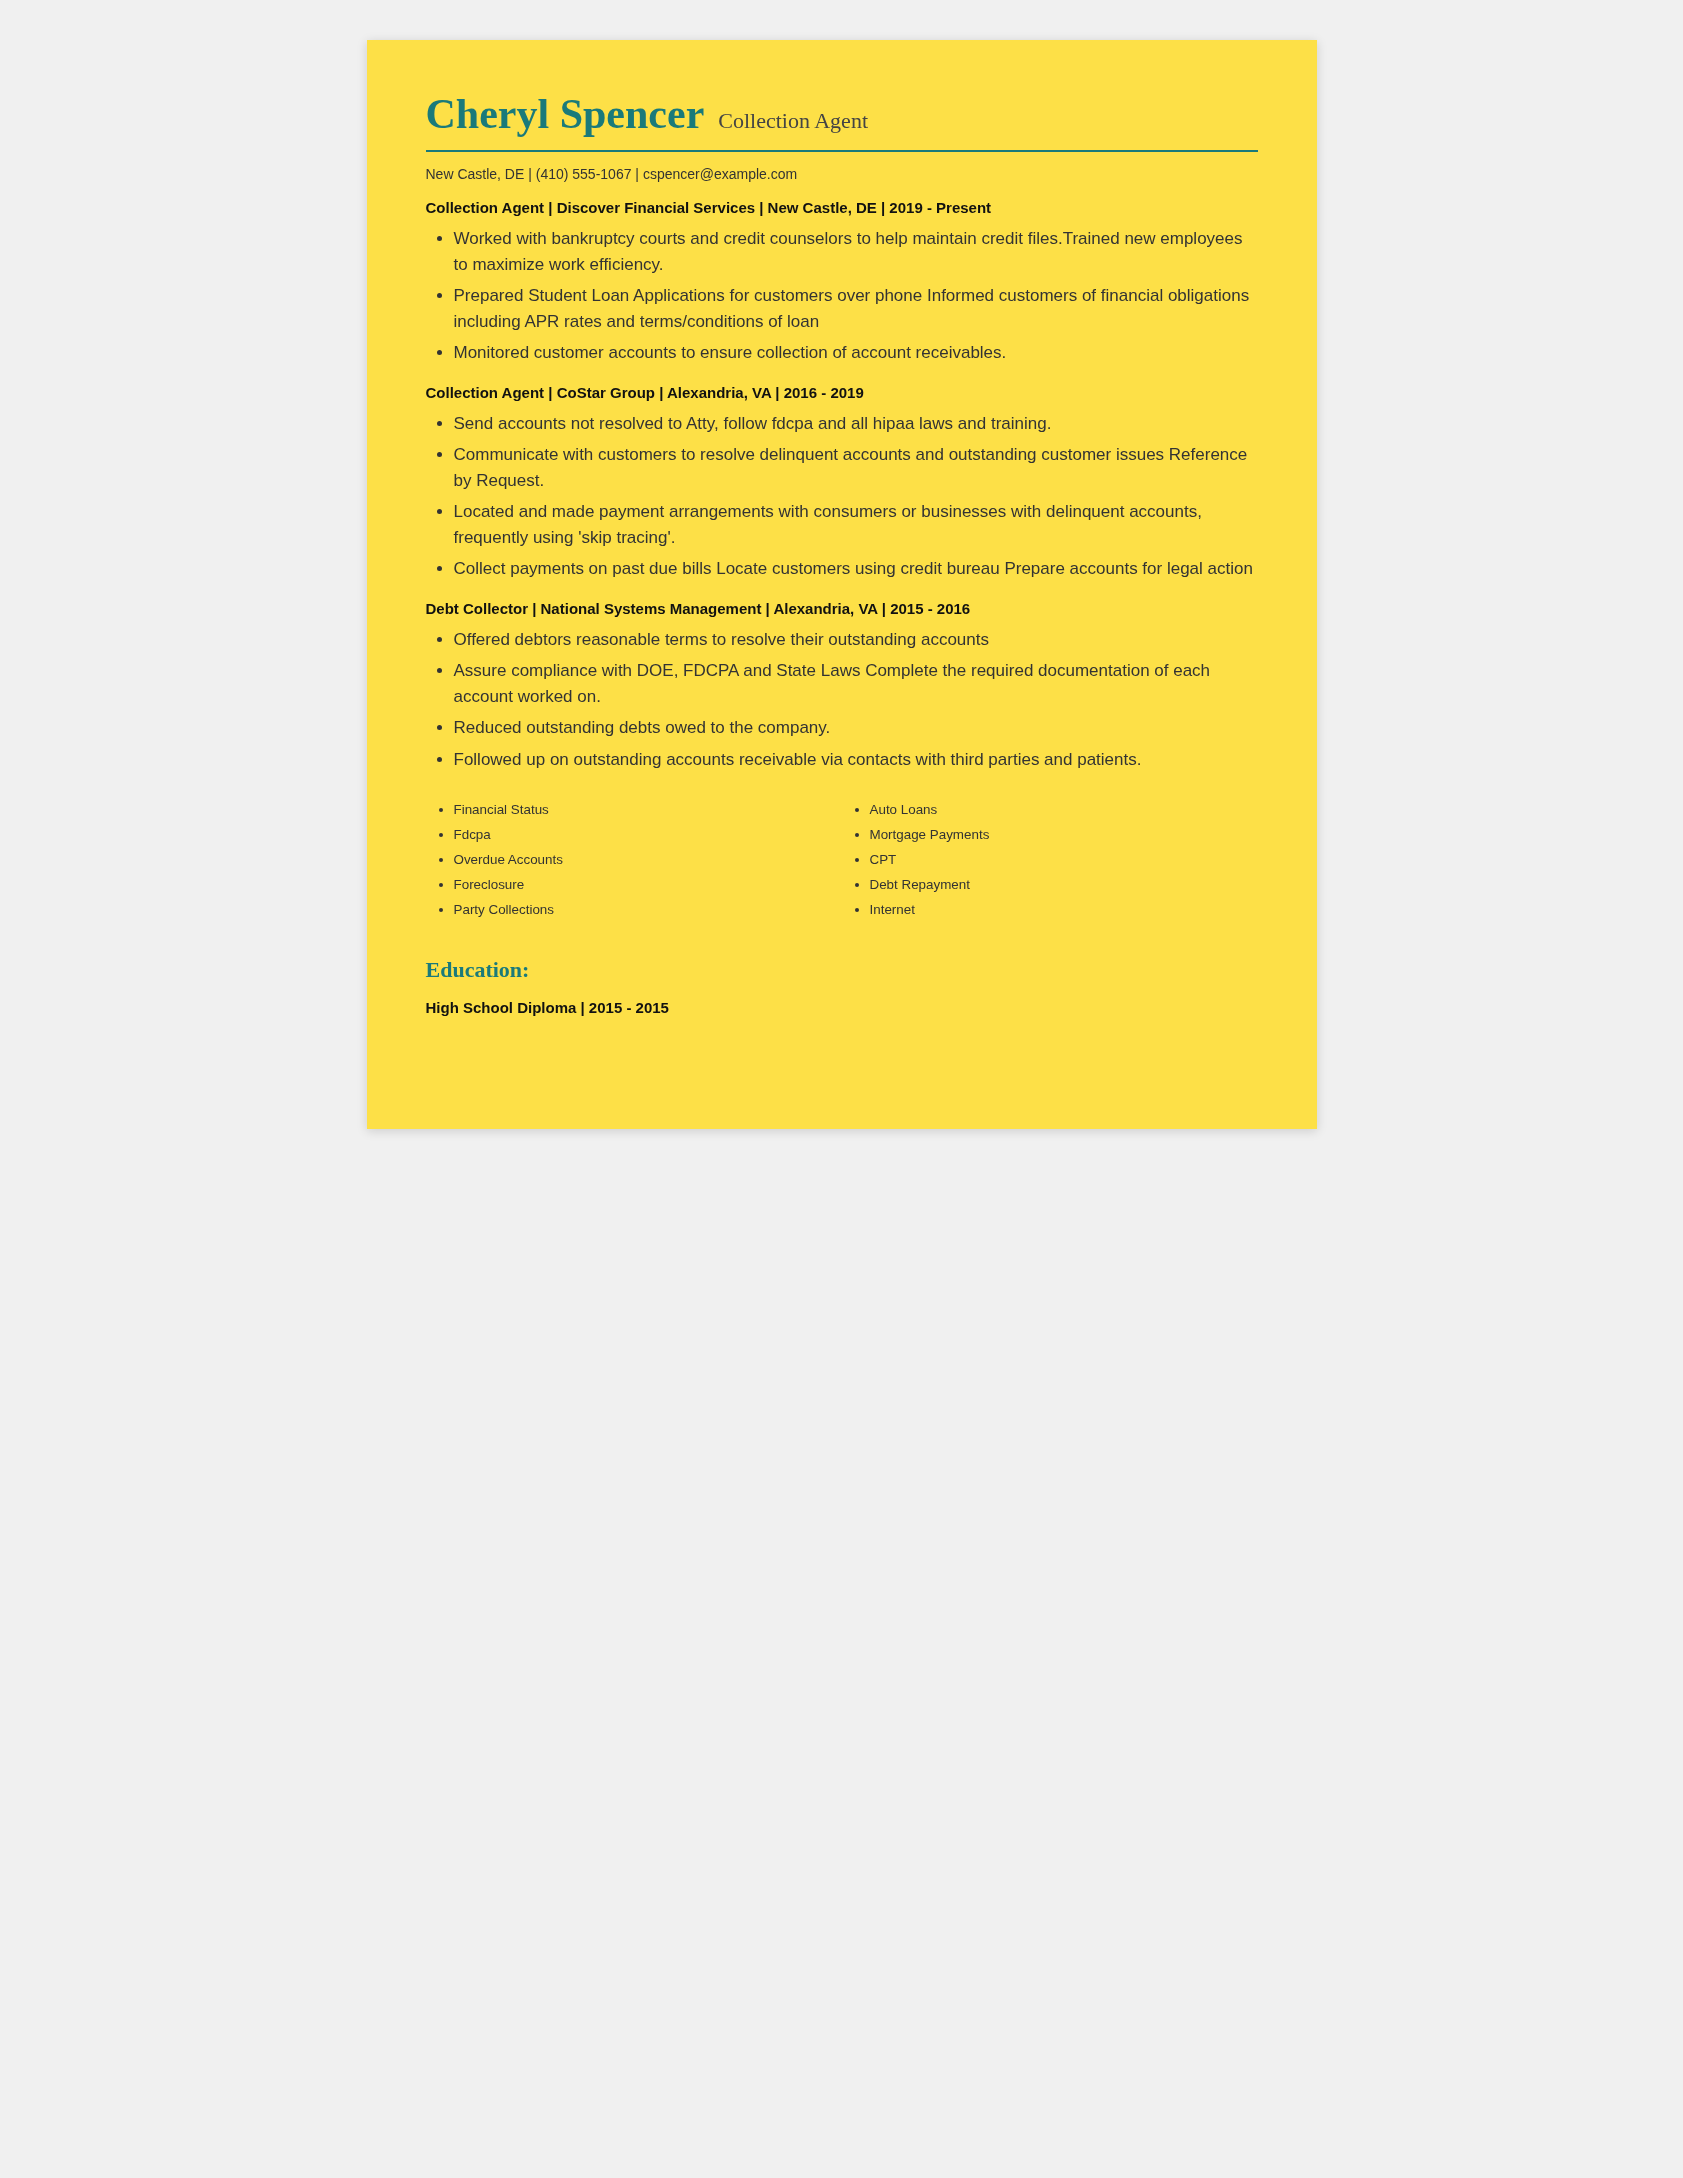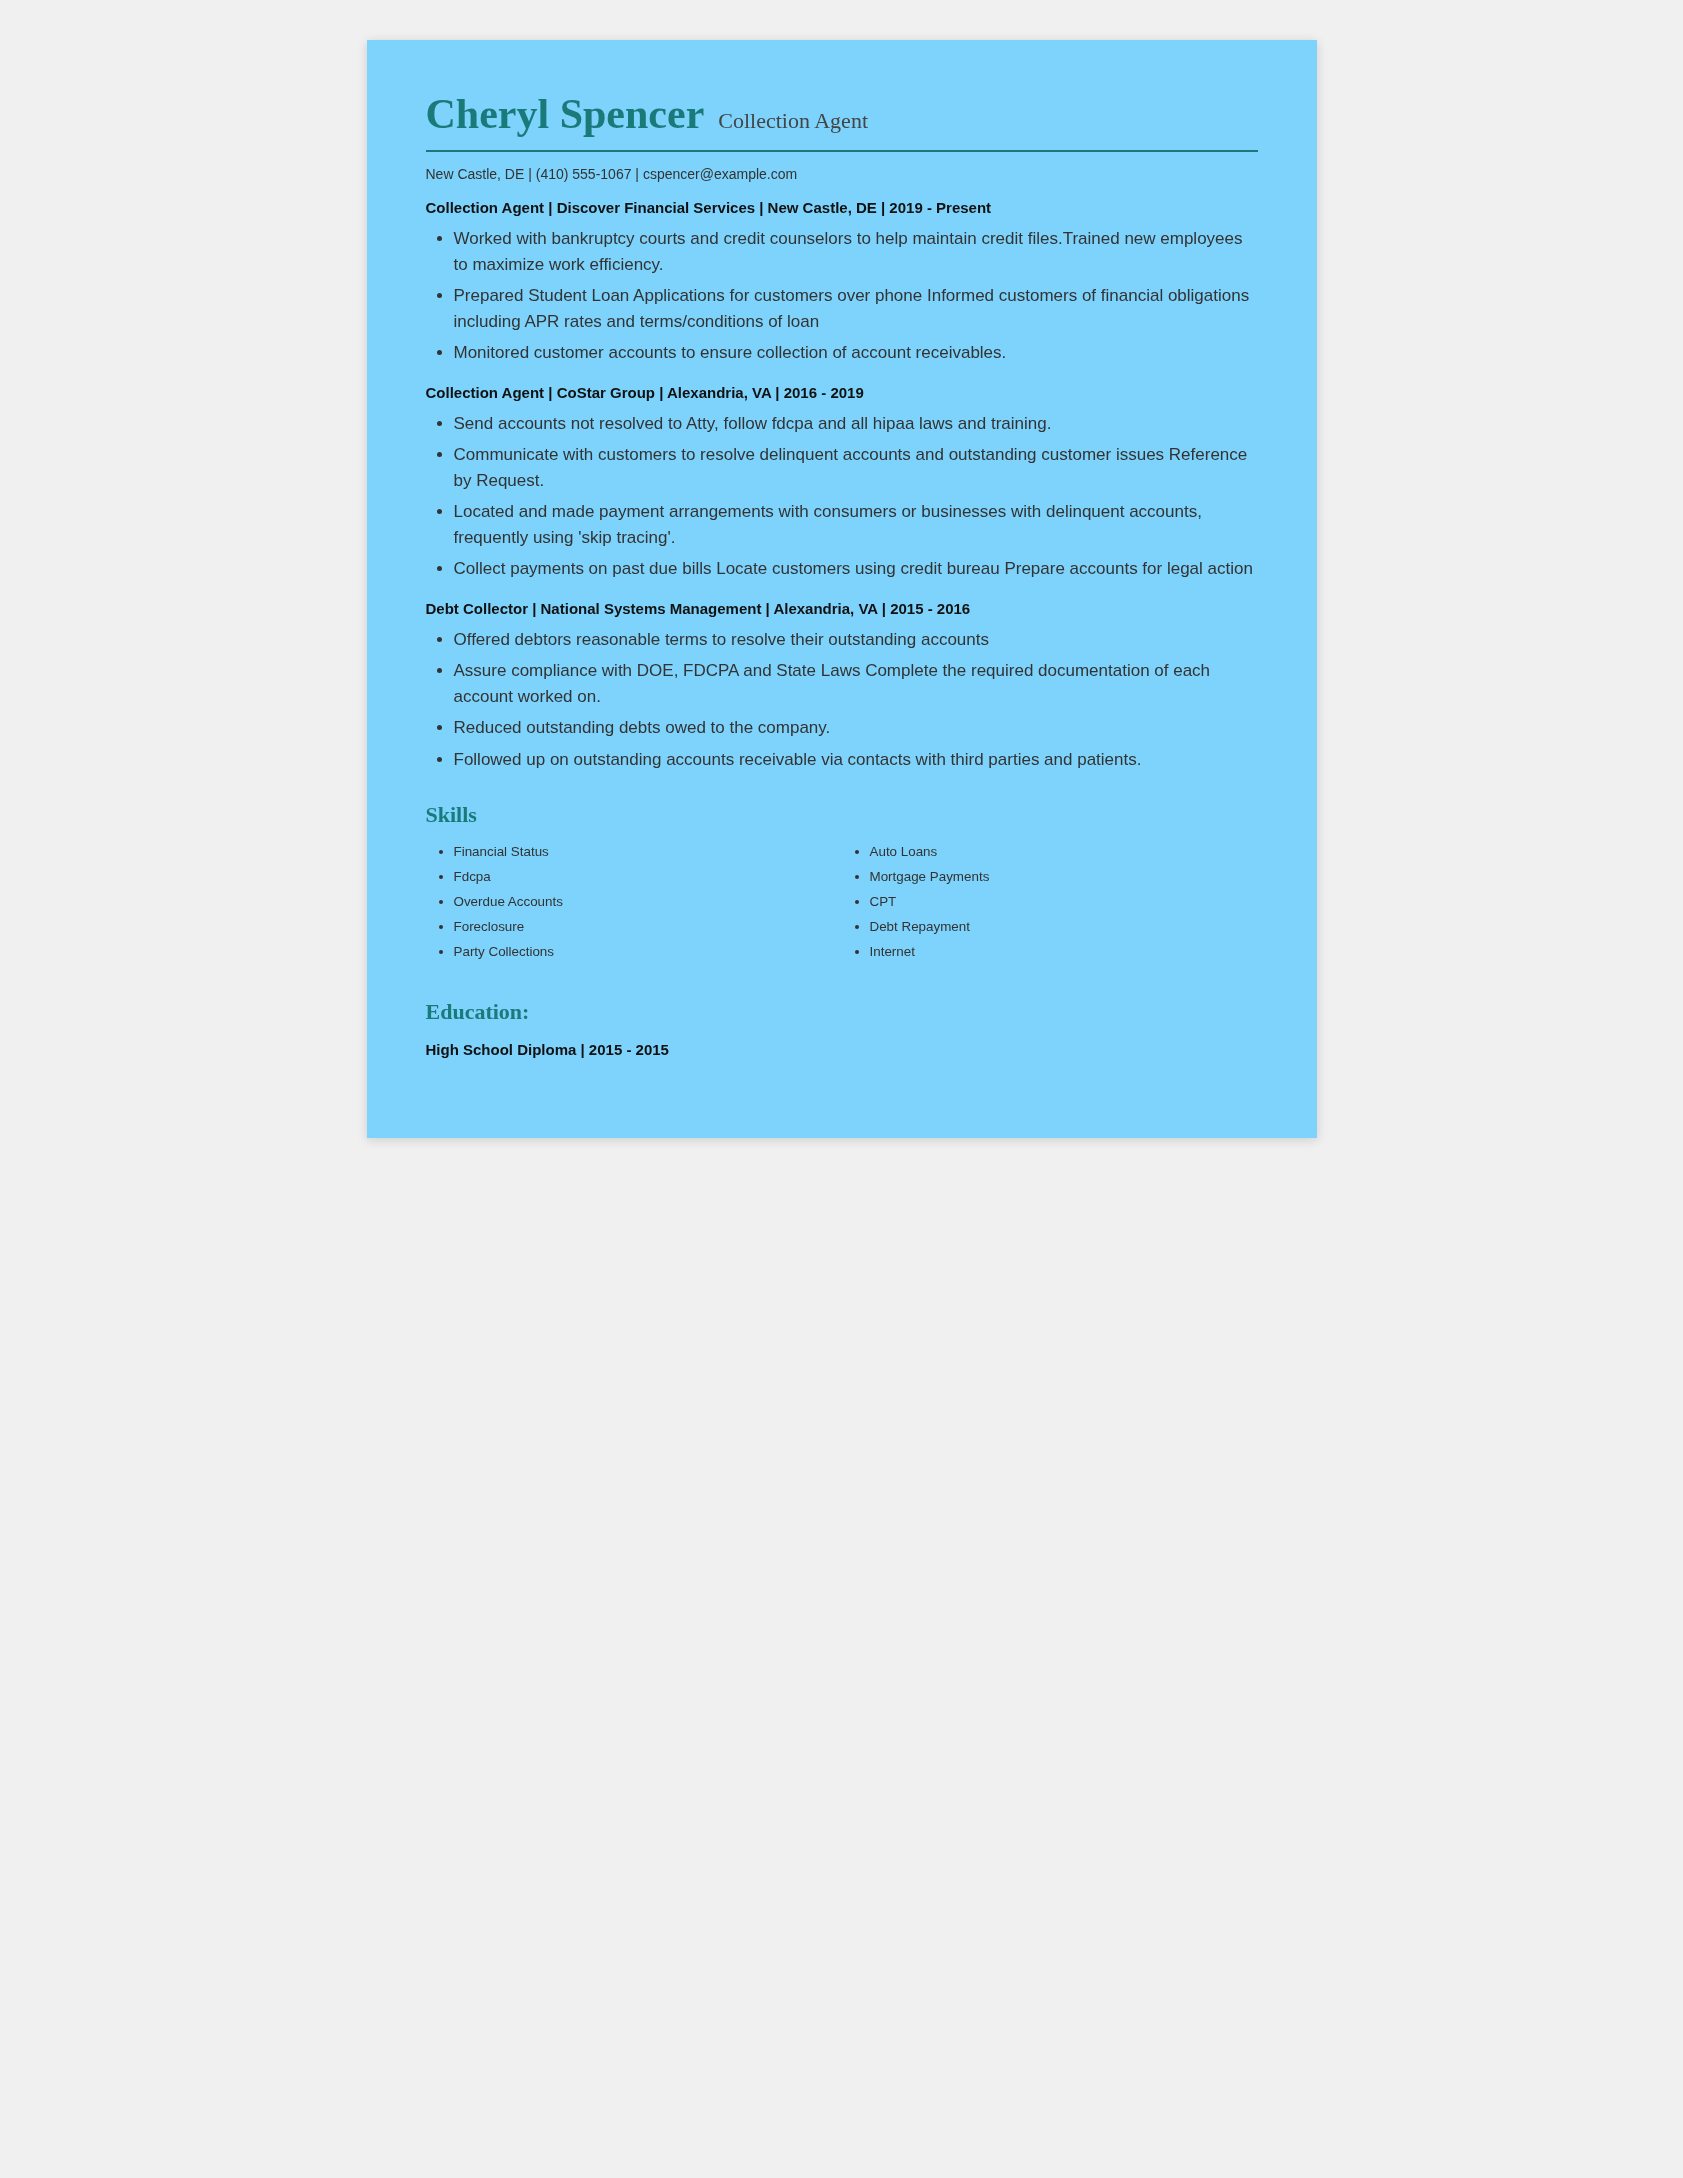--- a/index.html
+++ b/index.html
@@ -10,21 +10,21 @@
 
     body {
       background: #f0f0f0;
       display: flex;
       justify-content: center;
       padding: 40px 20px;
       font-family: Georgia, 'Times New Roman', serif;
     }
 
     .resume-container {
-      background: #7dd3fc;
+      background: #fde047;
       width: 950px;
       min-height: 1089px;
       padding: 50px 59px;
       box-shadow: 0 2px 10px rgba(0,0,0,0.15);
     }
 
     .header-section {
       margin-bottom: 10px;
     }
 
@@ -155,21 +155,20 @@
     <div class="job-title-line">Debt Collector | National Systems Management | Alexandria, VA | 2015 - 2016</div>
     <ul class="bullet-list">
       <li>Offered debtors reasonable terms to resolve their outstanding accounts</li>
       <li>Assure compliance with DOE, FDCPA and State Laws Complete the required documentation of each account worked on.</li>
       <li>Reduced outstanding debts owed to the company.</li>
       <li>Followed up on outstanding accounts receivable via contacts with third parties and patients.</li>
     </ul>
   </div>
 
   <div class="section">
-    <div class="section-title">Skills</div>
     <div class="skills-grid">
       <ul class="skills-column">
         <li>Financial Status</li>
         <li>Fdcpa</li>
         <li>Overdue Accounts</li>
         <li>Foreclosure</li>
         <li>Party Collections</li>
       </ul>
       <ul class="skills-column">
         <li>Auto Loans</li>

